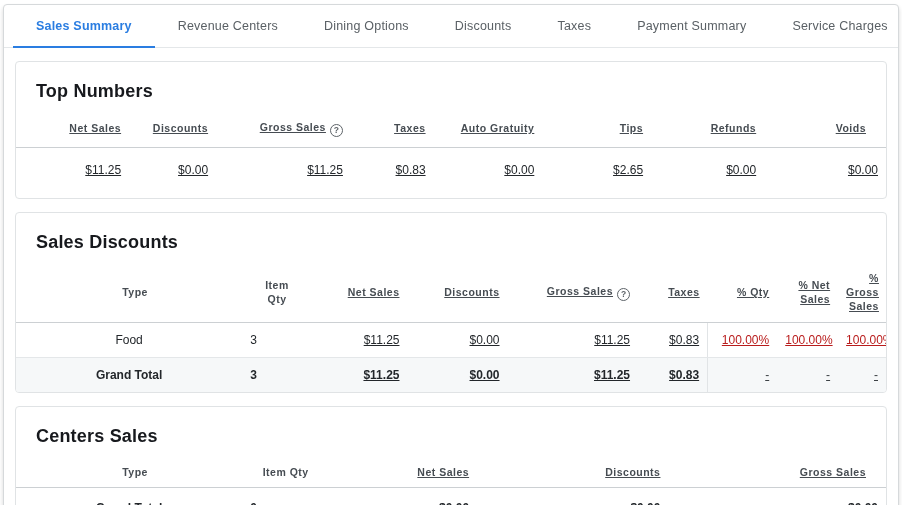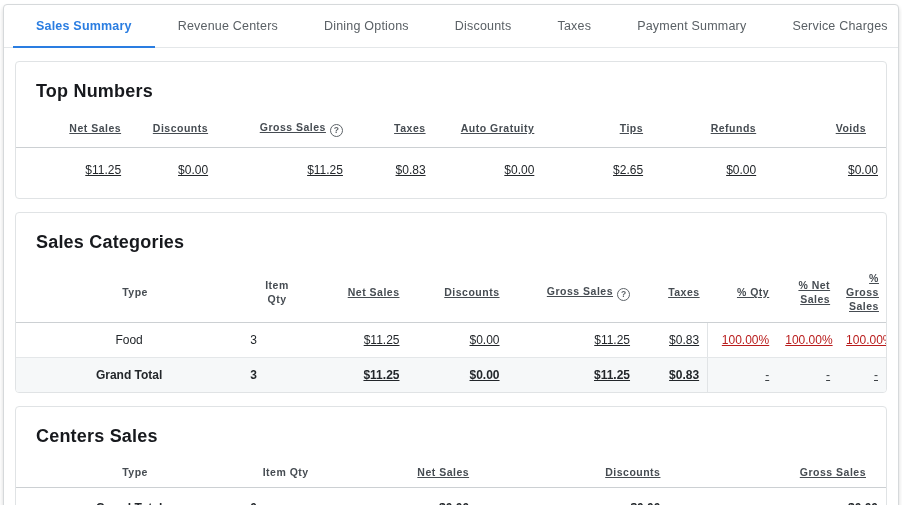--- a/index.html
+++ b/index.html
@@ -159,21 +159,21 @@
           <td class="ar">$0.00</td>
           <td class="ar">$2.65</td>
           <td class="ar">$0.00</td>
           <td class="ar">$0.00</td>
         </tr>
       </tbody>
     </table>
   </div>
 
   <div class="card">
-    <div class="card-title">Sales Categories</div>
+    <div class="card-title">Sales Discounts</div>
     <table class="sc">
       <thead>
         <tr>
           <th class="al c1">Type</th>
           <th class="ac c2"><span class="hdr-wrap" style="max-width:30px;">Item Qty</span></th>
           <th class="ar c3">Net Sales</th>
           <th class="ar c4">Discounts</th>
           <th class="ar c5"><span>Gross Sales</span><span class="help">?</span></th>
           <th class="ar c6">Taxes</th>
           <th class="ar c7">% Qty</th>

